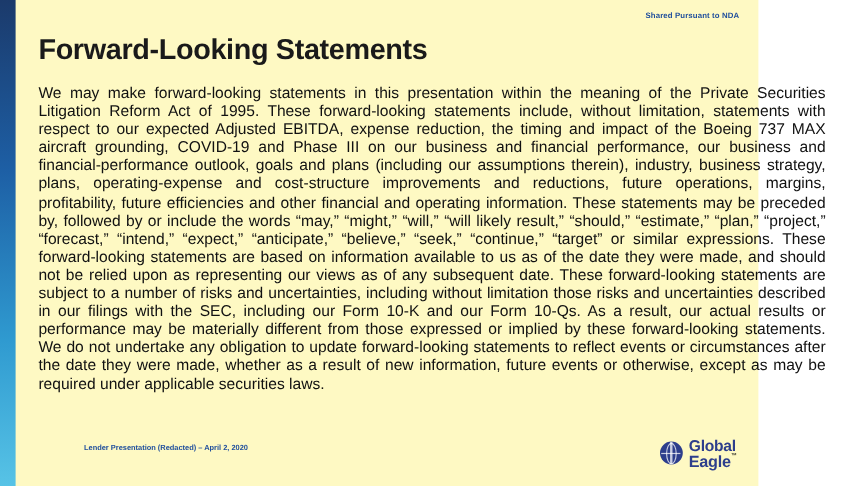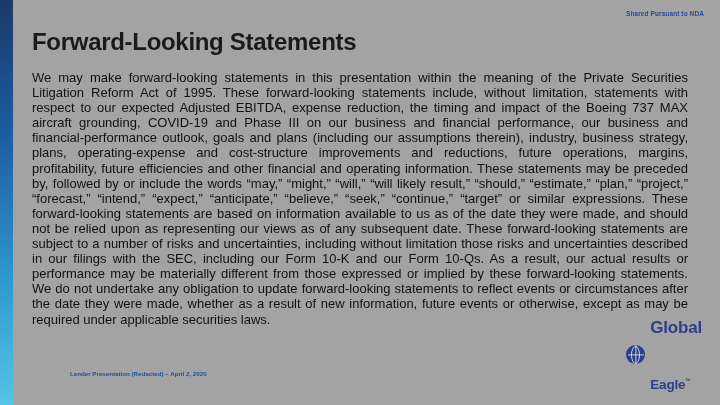--- a/index.html
+++ b/index.html
@@ -8,23 +8,23 @@
   }
   body {
     width: 720px;
     height: 405px;
     background: #ffffff;
     font-family: "Liberation Sans", sans-serif;
     overflow: hidden;
   }
   .slide {
     position: relative;
-    width: 720px;
+    width: 632px;
     height: 405px;
-    background: #a3a3a3;
+    background: #fef9c3;
     box-sizing: border-box;
   }
   
   .left-bar {
     position: absolute;
     left: 0;
     top: 0;
     width: 13px;
     height: 405px;
     background: linear-gradient(180deg, #1b3a6b 0%, #1d5fa5 35%, #2f9ad0 70%, #57c3e6 100%);
@@ -111,40 +111,39 @@
     border: 1.1px solid rgba(255,255,255,0.75);
     border-radius: 50%;
     box-sizing: border-box;
   }
   .logo-text {
     display: flex;
     flex-direction: column;
     line-height: 1;
   }
   .logo-word1 {
-    font-size: 17px;
+    font-size: 13px;
     font-weight: bold;
     color: #2d3e8c;
     letter-spacing: -0.2px;
   }
   .logo-word2 {
     font-size: 13.5px;
     font-weight: bold;
     color: #2d3e8c;
     letter-spacing: -0.2px;
   }
   .logo-tm {
     font-size: 5px;
     vertical-align: super;
     font-weight: normal;
   }
   .logo-line {
     display: flex;
     align-items: flex-start;
-    margin-top: 42px;
   }
 </style>
 </head>
 <body>
 
 <div class="slide">
 
   <div class="left-bar"></div>
 
   <div class="nda-note">Shared Pursuant to NDA</div>

